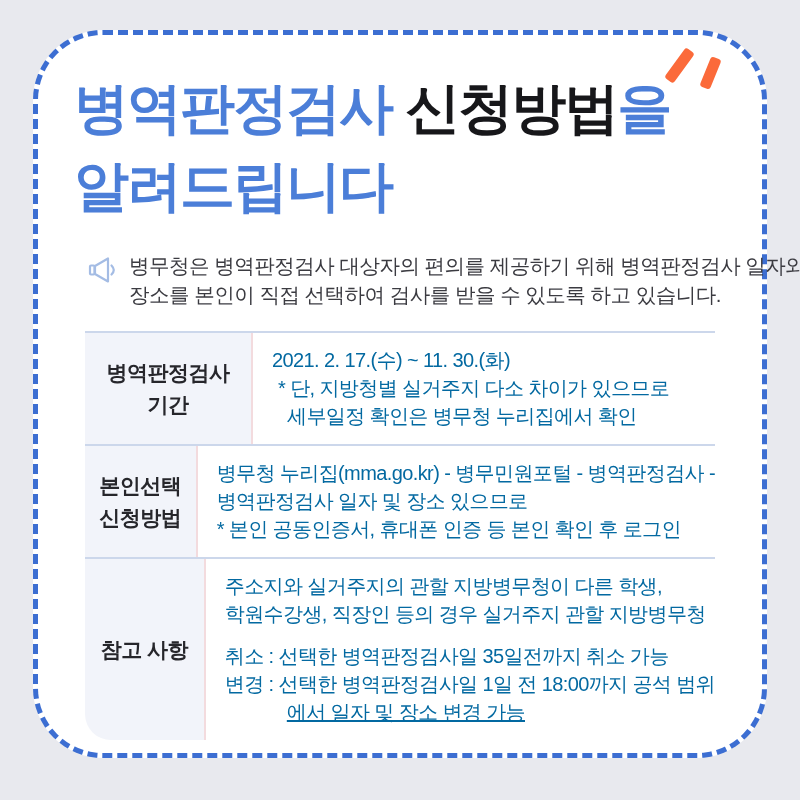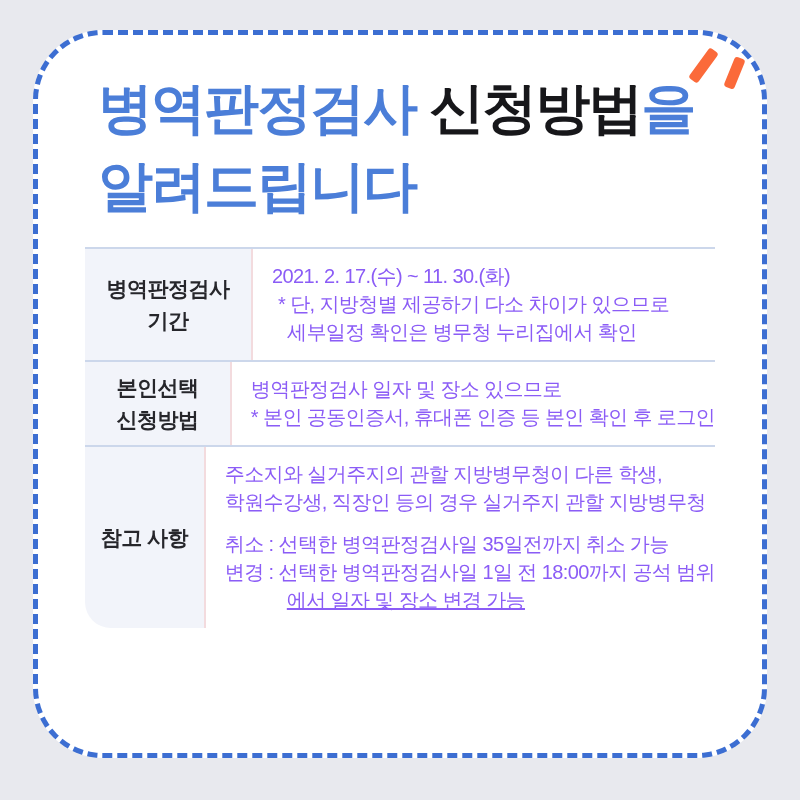--- a/index.html
+++ b/index.html
@@ -14,21 +14,21 @@
     position:absolute;
     left:33px; top:30px;
     width:734px; height:728px;
     box-sizing:border-box;
     background:#ffffff;
     border:5px dashed #3c6ed2;
     border-radius:70px;
   }
   
   .title-block{
-    margin:34px 0 0 60px;
+    margin:34px 0 0 36px;
     font-size:55px;
     font-weight:900;
     letter-spacing:-2px;
     line-height:1.42;
     position:relative;
     white-space:nowrap;
   }
   .t-blue{color:#4b7ed8;}
   .t-dark{color:#17171a;}
   .accent{
@@ -76,21 +76,21 @@
     font-size:21px;
     color:#26262b;
     line-height:1.5;
     letter-spacing:-0.5px;
   }
   .trow.last .label-cell{border-bottom-left-radius:26px;}
   .content-cell{
     flex:1;
     padding:13px 0 14px 19px;
     font-size:20px;
-    color:#8b5cf6;
+    color:#0369a1;
     line-height:1.4;
     letter-spacing:-0.6px;
   }
   .cline{white-space:nowrap;}
   .indent-sm{padding-left:6px;}
   .indent-md{padding-left:15px;}
   .indent-lg{padding-left:62px;text-decoration:underline;}
   .para-gap{height:14px;}
 </style>
 </head>
@@ -98,41 +98,53 @@
 
 <div class="card">
 
   <div class="title-block">
     <span class="accent a1"></span>
     <span class="accent a2"></span>
     <div><span class="t-blue">병역판정검사 </span><span class="t-dark">신청방법</span><span class="t-blue">을</span></div>
     <div class="t-blue">알려드립니다</div>
   </div>
 
+  <div class="intro">
+    <svg width="34" height="34" viewBox="0 0 34 34">
+      <rect x="4" y="12.5" width="4.5" height="9" rx="1" fill="none" stroke="#a4bce4" stroke-width="2.2"></rect>
+      <path d="M9 13 L22 5.5 L22 28.5 L9 21 Z" fill="none" stroke="#a4bce4" stroke-width="2.2" stroke-linejoin="round"></path>
+      <path d="M25.5 12.5 Q30 17 25.5 21.5" fill="none" stroke="#a4bce4" stroke-width="2.2" stroke-linecap="round"></path>
+    </svg>
+    <div class="intro-text">
+      <div class="cline">병무청은 병역판정검사 대상자의 편의를 제공하기 위해 병역판정검사 일자와</div>
+      <div class="cline">장소를 본인이 직접 선택하여 검사를 받을 수 있도록 하고 있습니다.</div>
+    </div>
+  </div>
 
   <div class="info-table">
 
     <div class="trow bordered">
       <div class="label-cell">
         <div>병역판정검사</div>
         <div>기간</div>
       </div>
       <div class="content-cell">
         <div class="cline">2021. 2. 17.(수) ~ 11. 30.(화)</div>
-        <div class="cline indent-sm">* 단, 지방청별 제공하기 다소 차이가 있으므로</div>
+        <div class="cline indent-sm">* 단, 지방청별 실거주지 다소 차이가 있으므로</div>
         <div class="cline indent-md">세부일정 확인은 병무청 누리집에서 확인</div>
       </div>
     </div>
 
     <div class="trow bordered">
       <div class="label-cell">
         <div>본인선택</div>
         <div>신청방법</div>
       </div>
       <div class="content-cell">
+        <div class="cline">병무청 누리집(mma.go.kr) - 병무민원포털 - 병역판정검사 -</div>
         <div class="cline">병역판정검사 일자 및 장소 있으므로</div>
         <div class="cline">* 본인 공동인증서, 휴대폰 인증 등 본인 확인 후 로그인</div>
       </div>
     </div>
 
     <div class="trow last">
       <div class="label-cell">
         <div>참고 사항</div>
       </div>
       <div class="content-cell">

